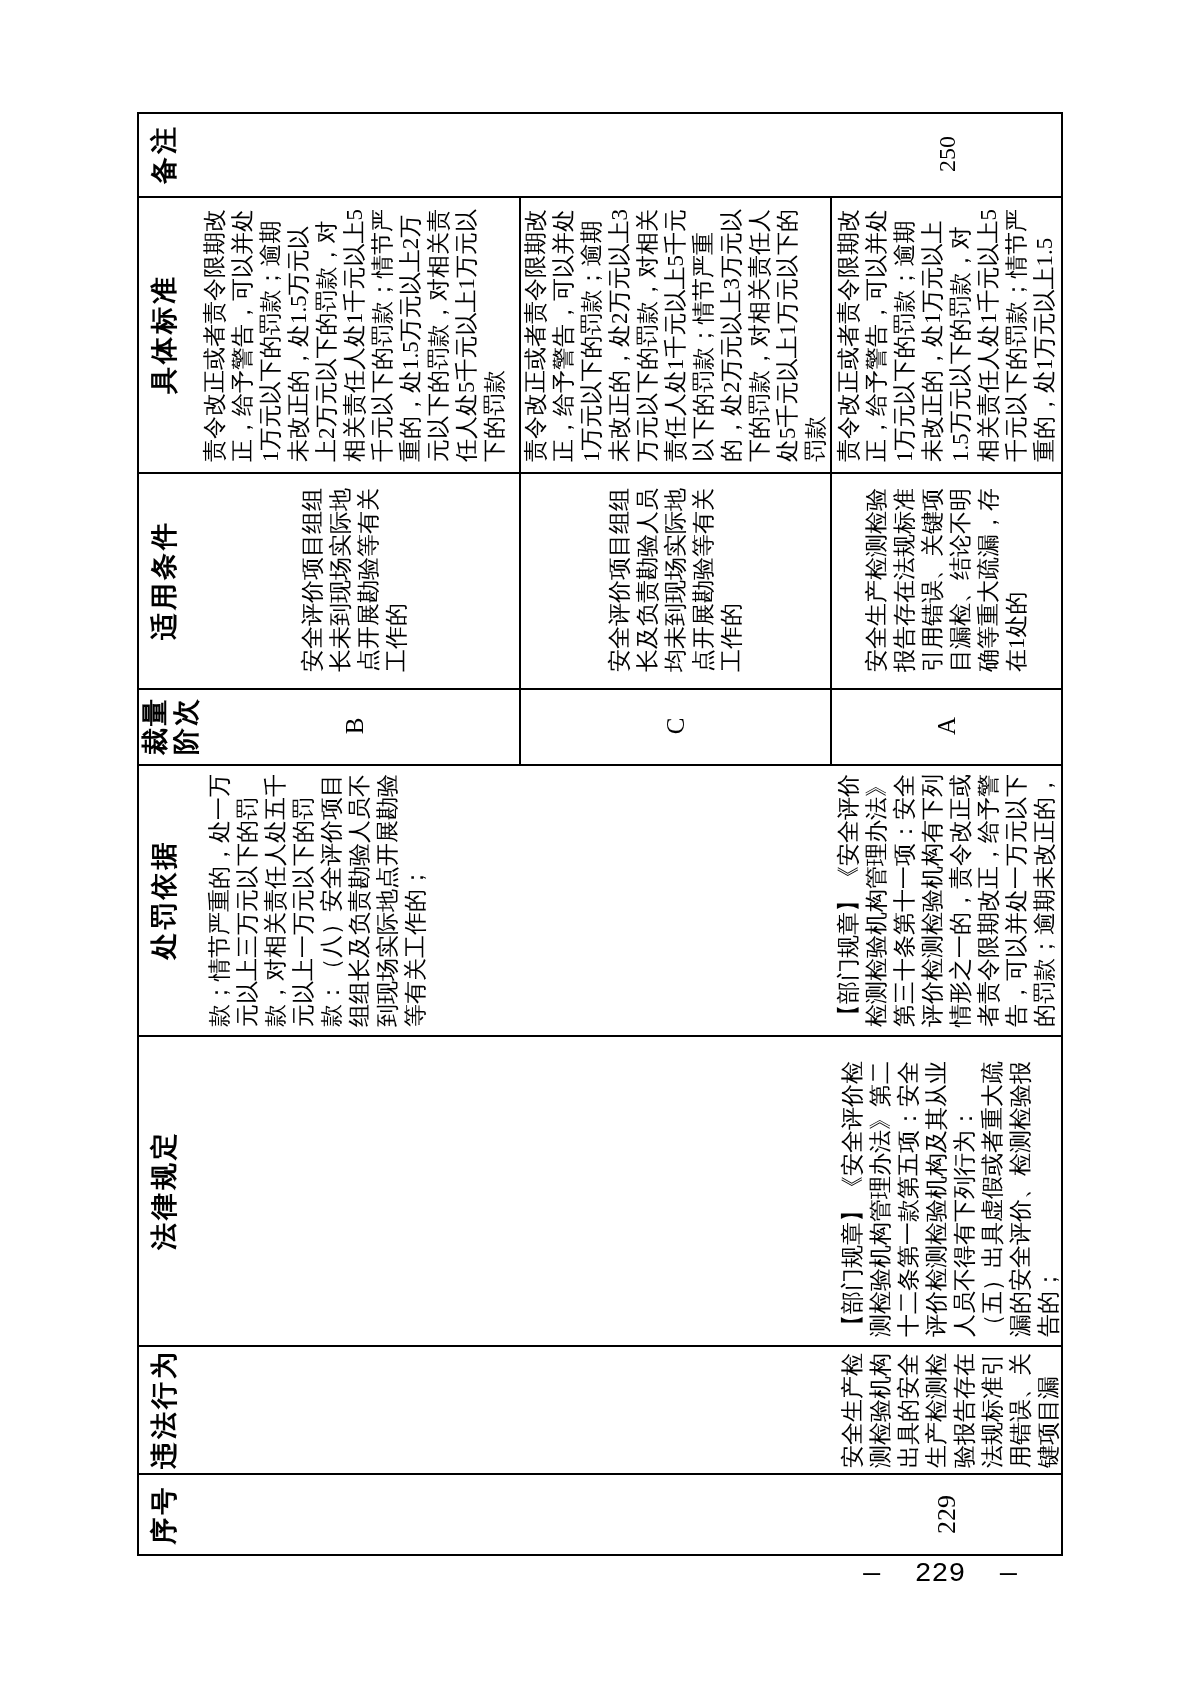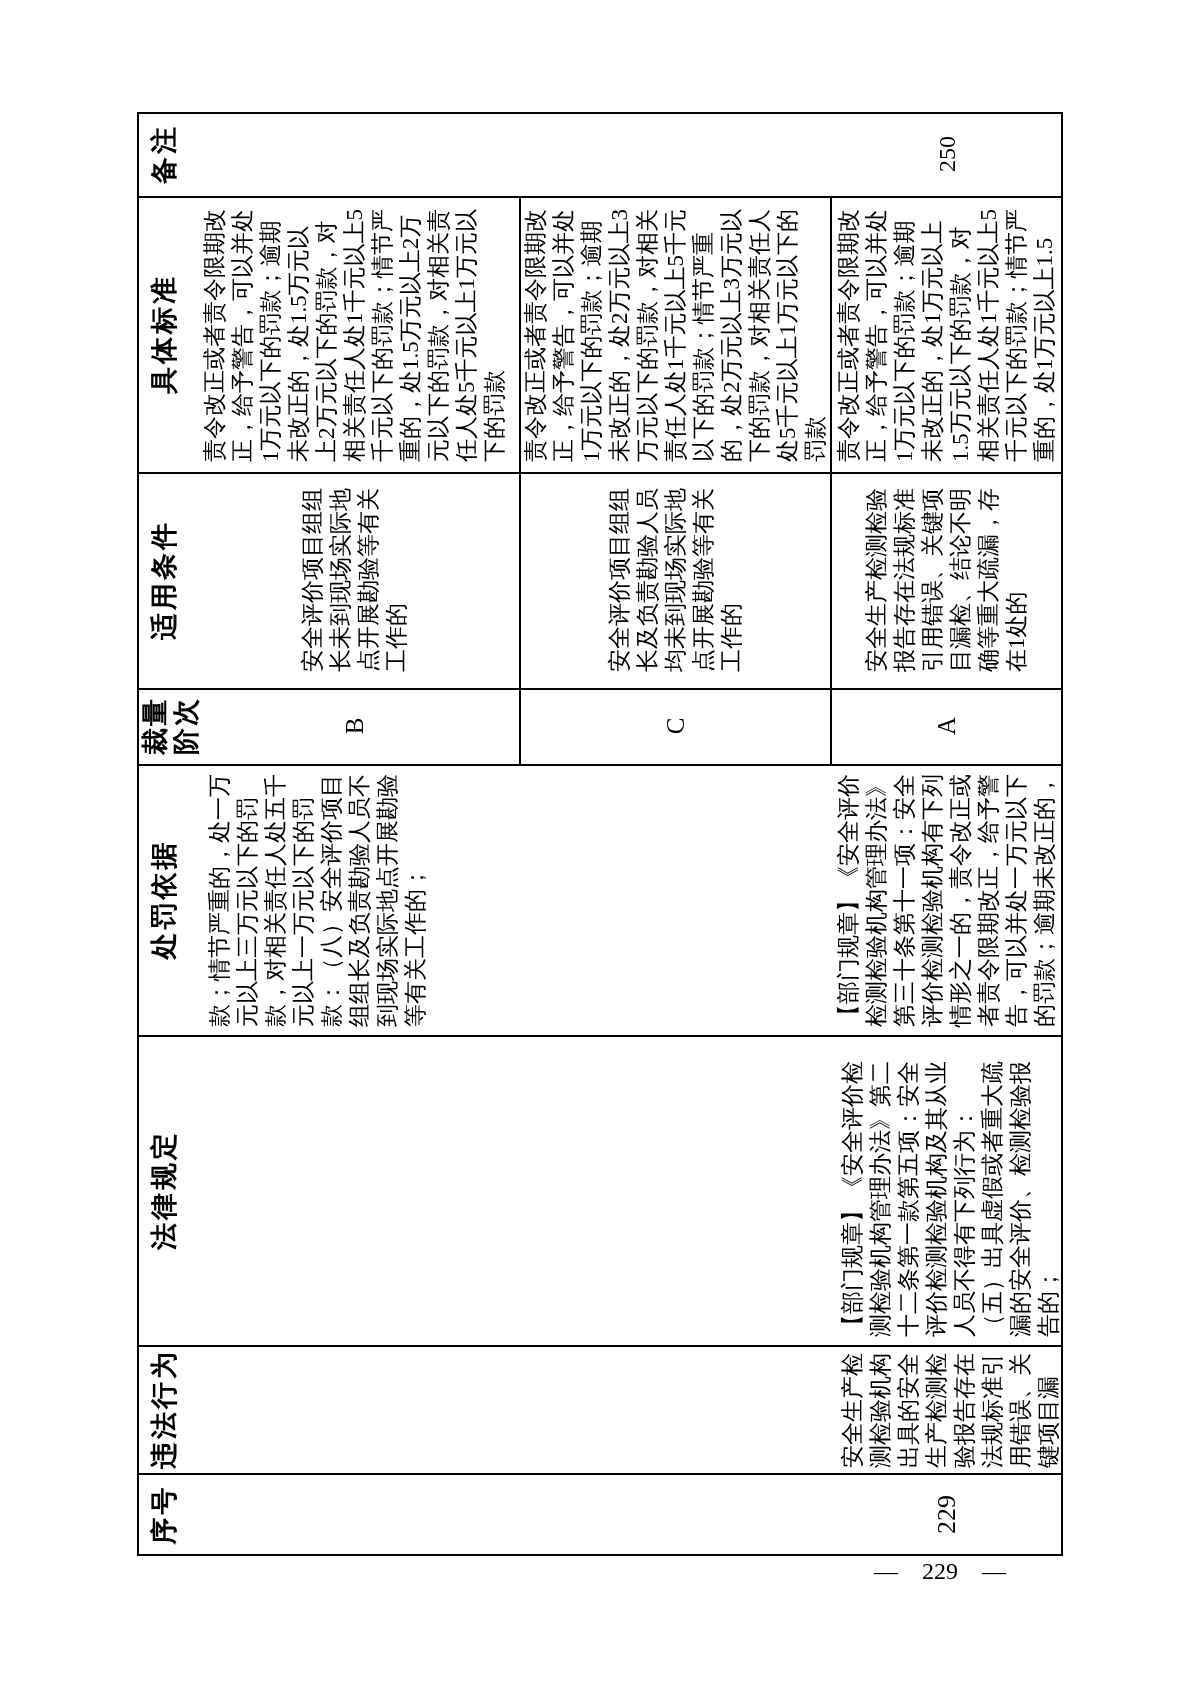--- a/index.html
+++ b/index.html
@@ -15,21 +15,21 @@
        font-weight:bold;font-size:27px;letter-spacing:3px;white-space:nowrap;}
   .hdr-tall{position:absolute;top:3px;font-weight:bold;font-size:27px;letter-spacing:2px;
             line-height:31px;text-align:center;white-space:normal;}
   .cell{position:absolute;font-size:23px;line-height:28px;box-sizing:border-box;text-align:left;}
   .vc{display:flex;flex-direction:column;justify-content:center;}
   .clip{overflow:hidden;}
   .big{display:flex;align-items:center;justify-content:center;font-size:25px;}
   .num{font-size:26px;}
   .remark-num{font-size:24px;}
   .pagenum{position:absolute;left:855px;top:1558px;width:170px;text-align:center;
-           font-size:24px;word-spacing:18px;}
+           font-size:28px;word-spacing:18px;font-family:Liberation Mono, monospace;}
 </style>
 </head>
 <body>
 
 <div class="page">
 
   <div class="ltable">
     <div class="frame"></div>
 
     <div class="vline" style="left:81px"></div>

